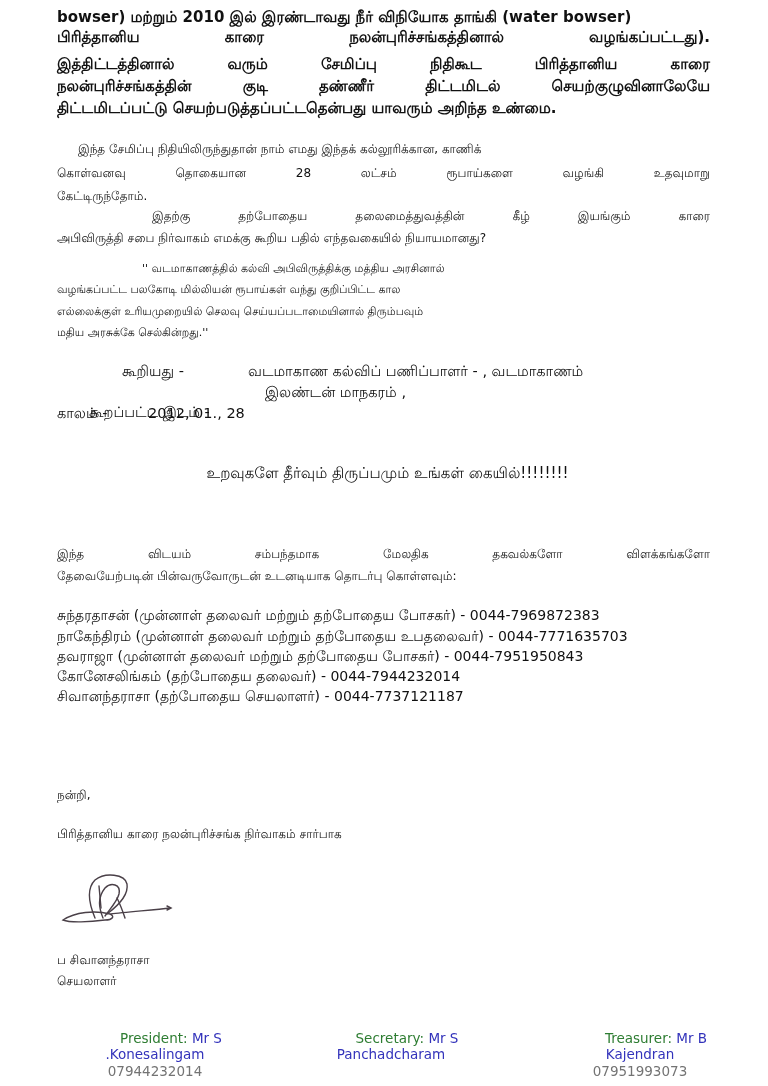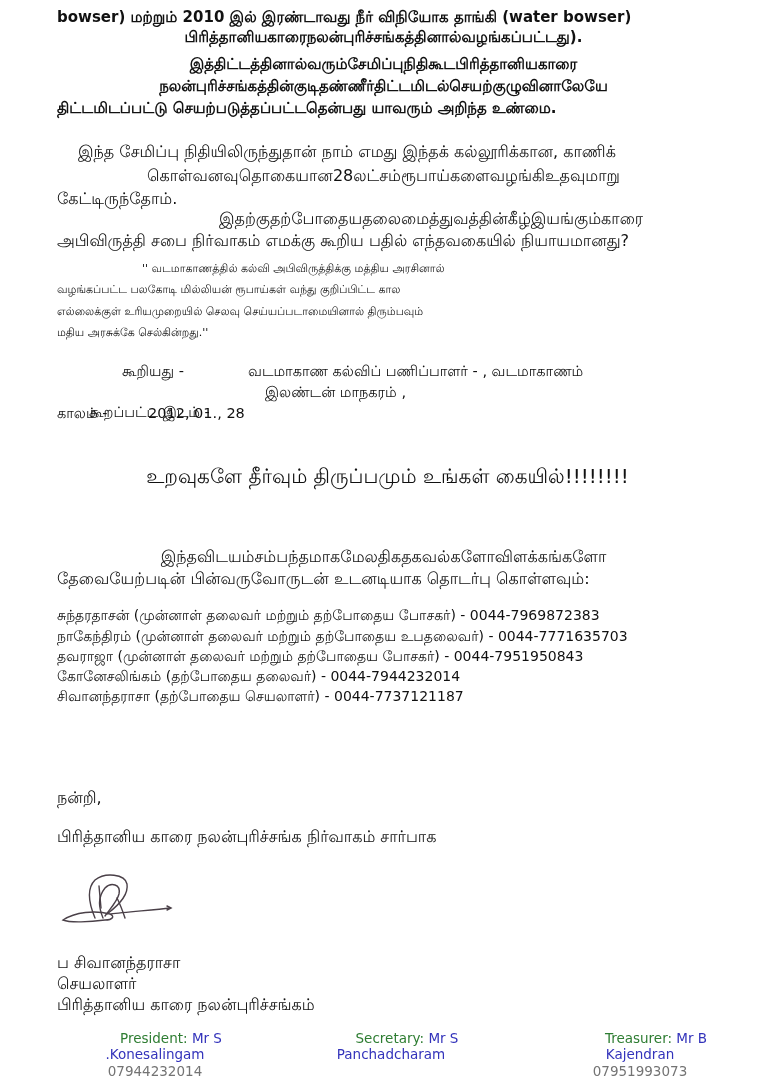--- a/index.html
+++ b/index.html
@@ -1,24 +1,24 @@
 <!DOCTYPE html>
 <html><head>
 <meta charset="utf-8">
 <style>
   html, body { margin: 0; padding: 0; background: #ffffff; }
   body { width: 768px; height: 1086px; position: relative; overflow: hidden;
          font-family: "DejaVu Sans", "Liberation Sans", sans-serif; color: #111; }
   .page { position: absolute; left: 0; top: 0; width: 768px; height: 1086px; }
   .abs { position: absolute; }
   .line { position: absolute; left: 57px; white-space: nowrap; font-size: 15.5px; }
-  .justify { position: absolute; left: 57px; width: 653px; display: flex; justify-content: center; white-space: nowrap; }
+  .justify { position: absolute; left: 57px; width: 653px; display: flex; justify-content: space-between; white-space: nowrap; }
   .justify span { display: inline-block; }
   .p-bold { font-size: 15px; font-weight: bold; }
-  .p-norm { font-size: 16px; }
+  .p-norm { font-size: 12px; }
   .quote { font-size: 11px; }
   .contact { font-size: 14px; }
   .small { font-size: 14.5px; }
   .footer { position: absolute; top: 1030px; font-family: "DejaVu Sans", sans-serif; font-size: 13.5px; text-align: center; }
   .footer .role { color: #2e7d32; margin-left: 32px; }
   .footer .name { color: #3333bb; }
   .footer .phone { color: #737373; display: block; margin-top: 1px; }
 </style>
 </head>
 <body>
@@ -83,21 +83,21 @@
 
   <div>
     <div class="abs small" style="top:363px; left:122px; white-space:nowrap;">கூறியது -</div>
     <div class="abs small" style="top:363px; left:248px; white-space:nowrap;">வடமாகாண கல்விப் பணிப்பாளர் - , வடமாகாணம்</div>
     <div class="abs small" style="top:404px; left:89px; white-space:nowrap;">கூறப்பட்ட இடம் -</div>
     <div class="abs small" style="top:384px; left:265px; white-space:nowrap;">இலண்டன் மாநகரம் ,</div>
     <div class="abs small" style="top:405px; left:57px; white-space:nowrap;">காலம்  -</div>
     <div class="abs small" style="top:405px; left:148px; white-space:nowrap;">2012, 01., 28</div>
   </div>
 
-  <div class="abs" style="top:464px; left:0; width:768px; text-align:center; font-size:20px; padding-left:7px; box-sizing:border-box;">உறவுகளே தீர்வும் திருப்பமும் உங்கள் கையில்!!!!!!!!</div>
+  <div class="abs" style="top:464px; left:0; width:768px; text-align:center; font-size:15px; padding-left:7px; box-sizing:border-box;">உறவுகளே தீர்வும் திருப்பமும் உங்கள் கையில்!!!!!!!!</div>
 
   <div>
     <div class="justify p-norm" style="top:547px;">
       <span>இந்த</span>
       <span>விடயம்</span>
       <span>சம்பந்தமாக</span>
       <span>மேலதிக</span>
       <span>தகவல்களோ</span>
       <span>விளக்கங்களோ</span>
     </div>
@@ -124,21 +124,20 @@
         <path d="M62 30 C 66 38, 68 44, 70 50"></path>
         <path d="M44 18 L 46 40"></path>
         <path d="M56 46 C 70 44, 100 42, 115 40"></path>
         <path d="M112 38 L 116 40 L 112 42"></path>
       </g>
     </svg>
   </div>
 
   <div class="line p-norm" style="top:953px;">ப சிவானந்தராசா</div>
   <div class="line p-norm" style="top:974px;">செயலாளர்</div>
-  <div class="line p-norm" style="top:995px;">பிரித்தானிய காரை நலன்புரிச்சங்கம்</div>
 
   <div class="footer" style="left:55px; width:200px;">
     <span class="role">President:</span>
     <span class="name">Mr S .Konesalingam</span>
     <span class="phone">07944232014</span>
   </div>
   <div class="footer" style="left:286px; width:210px;">
     <span class="role">Secretary:</span>
     <span class="name">Mr S Panchadcharam</span>
   </div>

